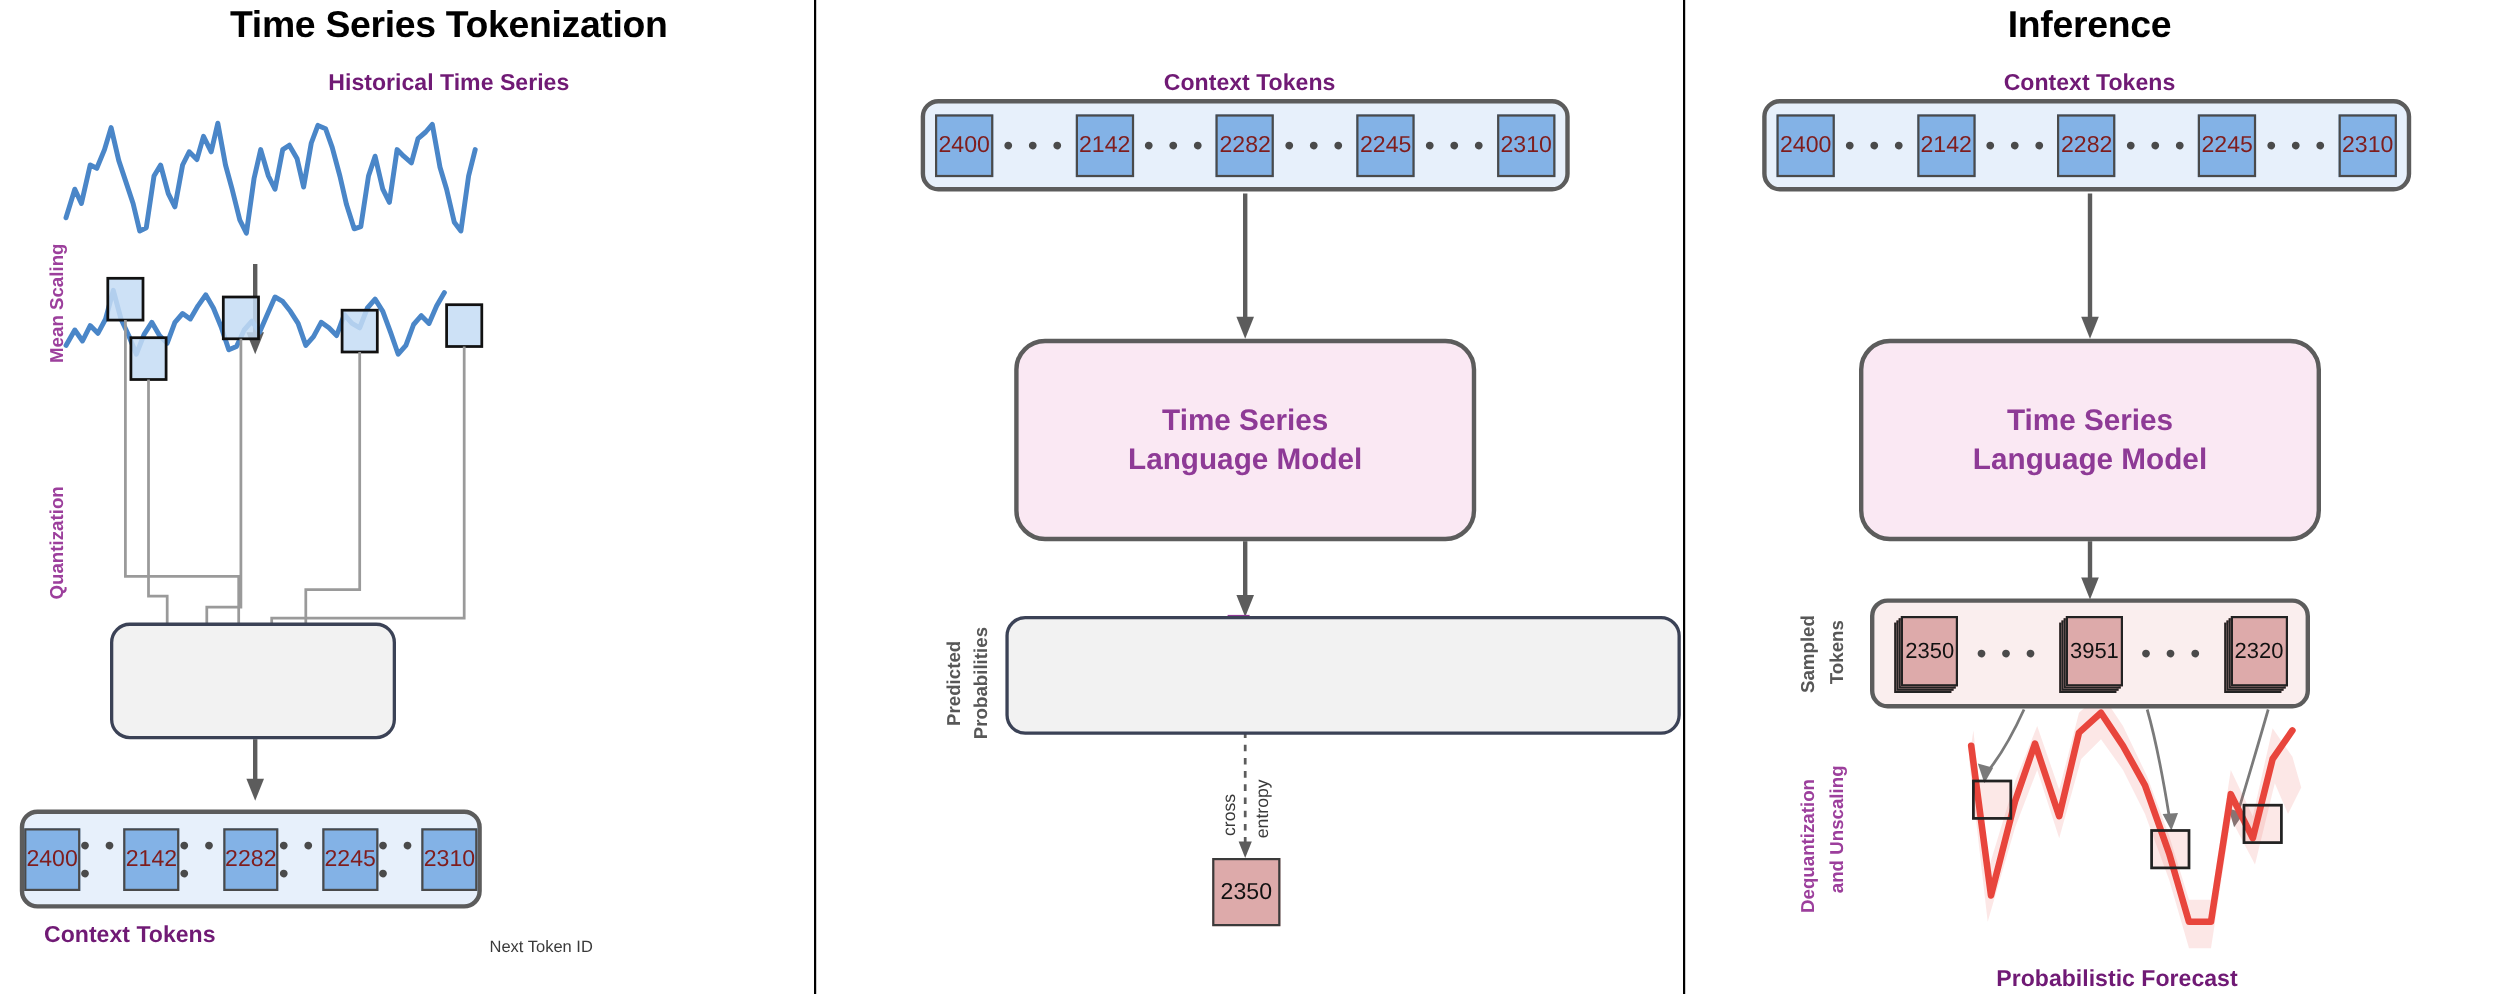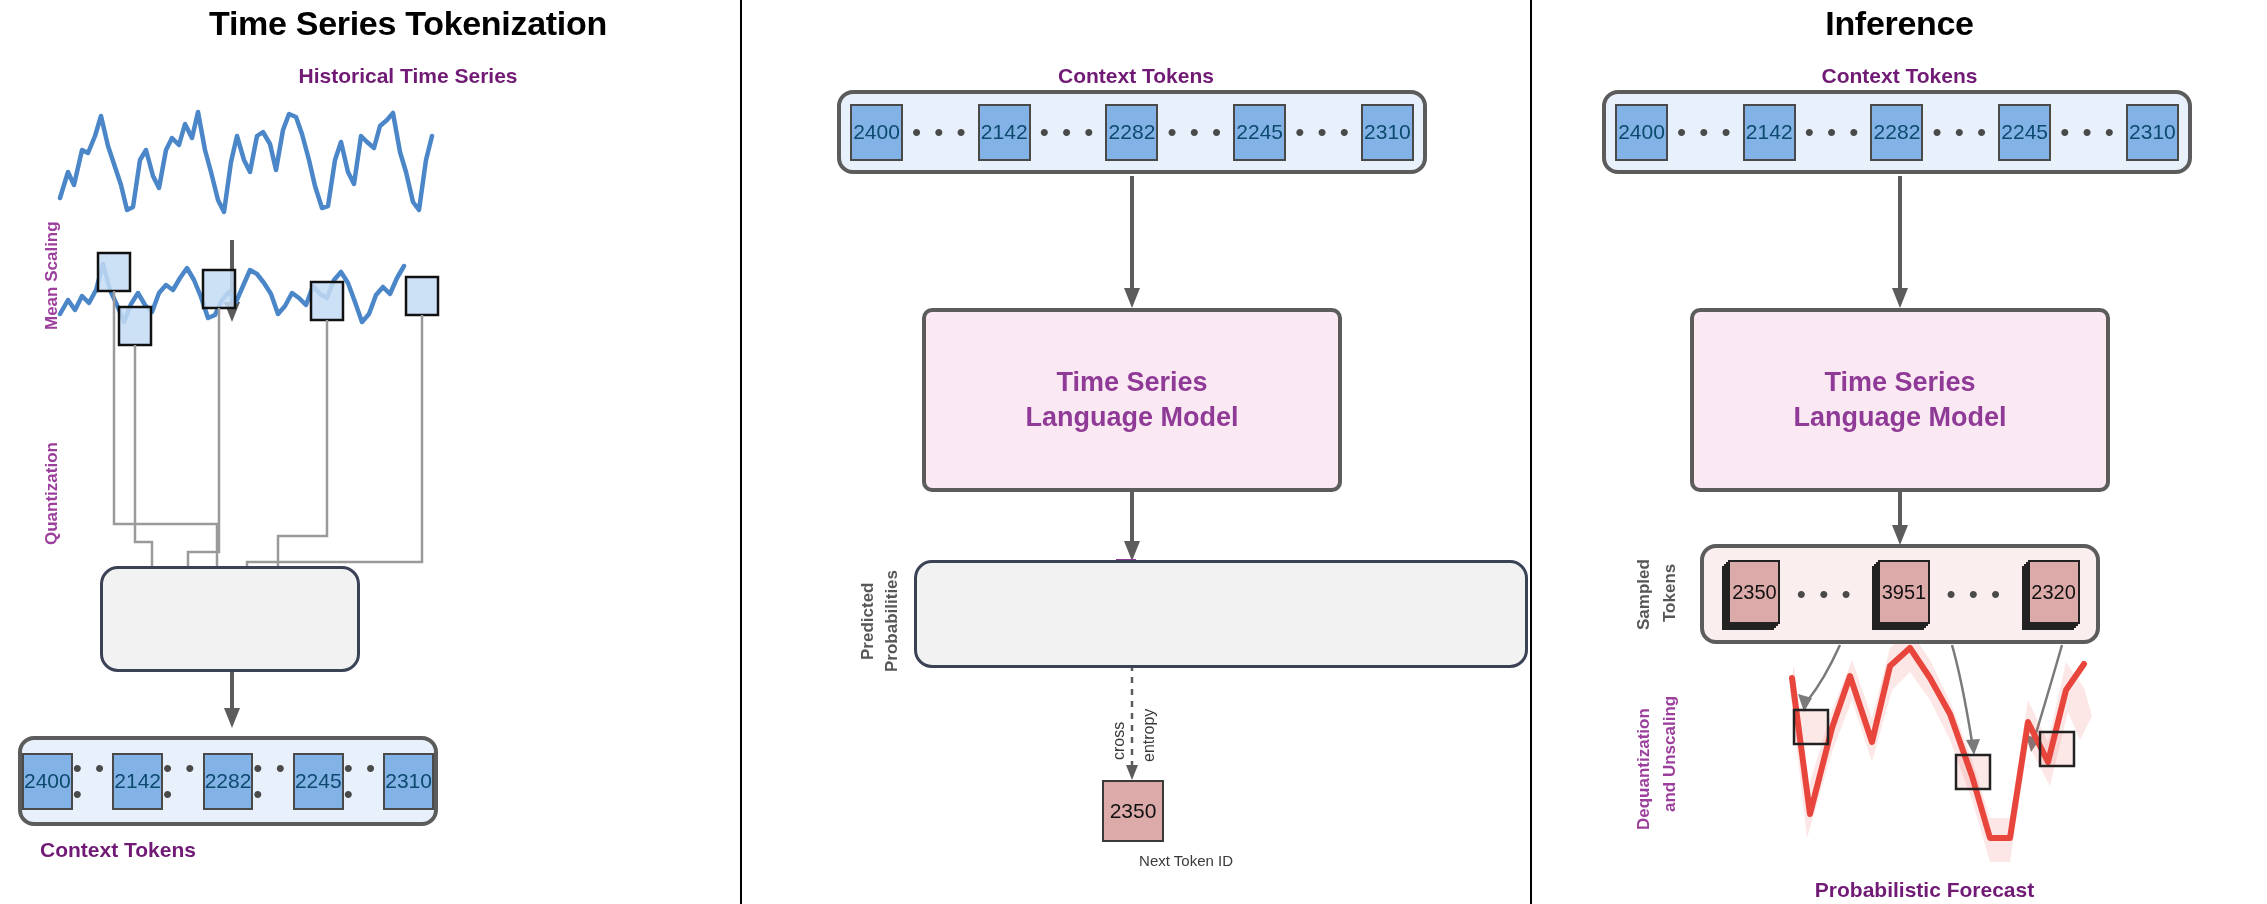--- a/index.html
+++ b/index.html
@@ -9,27 +9,27 @@
   #panel-training{left:742px;width:788px;}
   #panel-inference{left:1532px;width:735px;}
   .divider{position:absolute;top:0;width:2px;height:904px;background:#000;}
   #divider-1{left:740px;}
   #divider-2{left:1530px;}
   .panel-title{position:absolute;width:100%;text-align:center;font-size:34px;font-weight:bold;color:#000;letter-spacing:-0.3px;}
   .sub-title{position:absolute;text-align:center;font-size:21px;font-weight:bold;color:#701a75;width:100%;}
   .vlabel{position:absolute;font-size:17px;font-weight:bold;color:#9c3f9c;white-space:nowrap;transform-origin:left top;}
   .vlabel-grey{position:absolute;font-size:17px;font-weight:bold;color:#575757;white-space:nowrap;transform-origin:left top;}
   .tokenbar{position:absolute;background:#e7f0fb;border:4px solid #5c5c5c;border-radius:16px;box-sizing:border-box;display:flex;align-items:center;justify-content:space-evenly;}
-  .token{width:53px;height:57px;background:#83b2e6;border:2px solid #4a4a4a;box-sizing:border-box;display:flex;align-items:center;justify-content:center;font-size:21px;color:#0c4a6e;}
+  .token{width:53px;height:57px;background:#83b2e6;border:2px solid #4a4a4a;box-sizing:border-box;display:flex;align-items:center;justify-content:center;font-size:21px;color:#7f1d1d;}
   .dots{font-size:26px;color:#4a4a4a;letter-spacing:3px;line-height:1;}
-  .modelbox{position:absolute;background:#fae8f3;border:4px solid #5c5c5c;border-radius:10px;box-sizing:border-box;display:flex;flex-direction:column;align-items:center;justify-content:center;}
+  .modelbox{position:absolute;background:#fae8f3;border:4px solid #5c5c5c;border-radius:28px;box-sizing:border-box;display:flex;flex-direction:column;align-items:center;justify-content:center;}
   .modelbox span{font-size:27px;font-weight:bold;color:#8e3a96;line-height:1.28;}
   .quantbox{position:absolute;background:#f2f2f2;border:3px solid #3b4256;border-radius:18px;box-sizing:border-box;}
   .nextbox{position:absolute;background:#ddaaaa;border:2px solid #3a3a3a;box-sizing:border-box;display:flex;align-items:center;justify-content:center;font-size:21px;color:#111;}
-  .caption{position:absolute;text-align:right;font-size:15px;color:#3a3a3a;width:100%;}
+  .caption{position:absolute;text-align:left;font-size:15px;color:#3a3a3a;width:100%;}
   .sampledbar{position:absolute;background:#faeeee;border:4px solid #5c5c5c;border-radius:16px;box-sizing:border-box;display:flex;align-items:center;justify-content:space-evenly;}
   .stack{position:relative;width:56px;height:68px;}
   .stack i{position:absolute;left:0;top:0;width:52px;height:64px;background:#ddaaaa;border:2px solid #222;box-sizing:border-box;display:block;}
   .stack i:nth-child(1){transform:translate(0px,6px);}
   .stack i:nth-child(2){transform:translate(2px,4px);}
   .stack i:nth-child(3){transform:translate(4px,2px);}
   .stack b{position:absolute;left:6px;top:0px;width:52px;height:64px;background:#ddaaaa;border:2px solid #222;box-sizing:border-box;display:flex;align-items:center;justify-content:center;font-size:20px;font-weight:normal;color:#111;}
   .ce-label{position:absolute;font-size:16px;color:#3a3a3a;white-space:nowrap;transform-origin:left top;}
   svg{position:absolute;left:0;top:0;overflow:visible;}
 </style>

